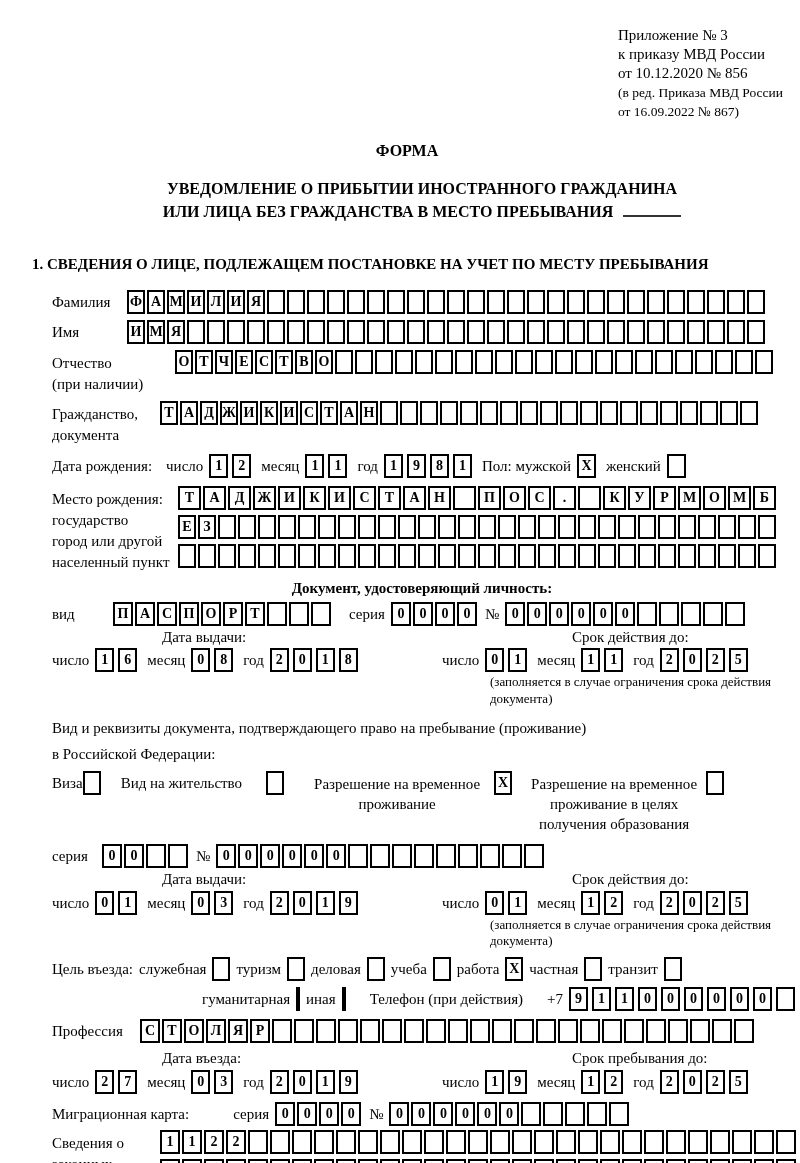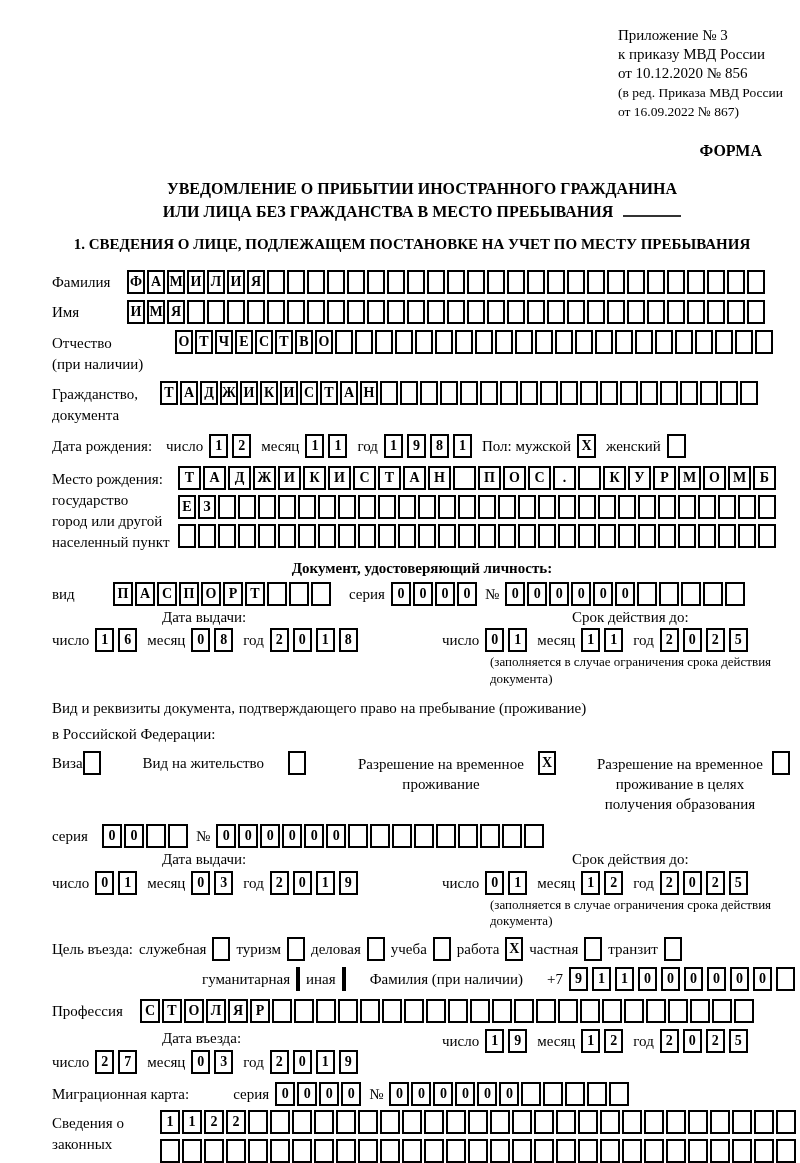--- a/index.html
+++ b/index.html
@@ -14,41 +14,41 @@
   .cell.d{width:19px;margin-right:4px;} 
   .boxes{white-space:nowrap;font-weight:bold;}
 
   .frow{display:flex;align-items:flex-start;margin-bottom:6px;}
   .flabel{flex:0 0 auto;padding-top:3px;}
   .lw1{width:75px;} .lw2{width:123px;} .lw3{width:108px;} .lw4{width:126px;} .lw5{width:61px;}
   .stack div{line-height:21px;}
 
   .refblock{margin-left:566px;line-height:19px;}
   .refblock .small{font-size:13.5px;}
-  .forma{text-align:right;padding-right:30px;font-weight:bold;margin-top:20px;font-size:16px;}
+  .forma{text-align:center;padding-right:30px;font-weight:bold;margin-top:20px;font-size:16px;}
   .title{text-align:center;font-weight:bold;font-size:16px;margin-top:16px;line-height:23px;}
   .blank-line{display:inline-block;width:58px;border-bottom:2px solid #333;height:13px;margin-left:10px;}
-  .sect{font-weight:bold;font-size:15px;text-align:center;margin:12px 0 16px -20px;white-space:nowrap;}
+  .sect{font-weight:bold;font-size:15px;margin:32px 0 16px -20px;white-space:nowrap;}
 
   .inline{display:flex;align-items:flex-start;flex-wrap:nowrap;}
   .inline > *{margin-right:6px;}
   .lab{padding-top:3px;white-space:nowrap;}
 
   .center-bold{text-align:center;font-weight:bold;margin:6px 0 4px 0;font-family:Liberation Serif, serif;}
 
   .dpair{display:flex;margin:2px 0 2px 0;}
   .dcol-l{width:390px;flex:0 0 auto;}
   .dcol-r{flex:1;}
   .dhead{margin-left:110px;margin-bottom:2px;}
   .dhead2{margin-left:130px;margin-bottom:2px;}
   .caption{font-size:13px;margin-left:48px;margin-top:2px;}
 
   .para{margin:8px 0 2px 0;line-height:26px;}
 
-  .optrow{display:flex;margin:4px 0 10px 0;justify-content:space-between;}
+  .optrow{display:flex;margin:4px 0 10px 0;}
   .opt{display:flex;align-items:flex-start;}
   .opt .olab{padding-top:3px;}
   .opt .ctr{text-align:center;line-height:20px;padding-top:3px;}
   .reps{display:flex;margin-top:4px;}
   .reps .boxcol .boxes{display:block;margin-bottom:5px;}
   .purpose2{margin-left:150px;margin-top:6px;}
   .mt8{margin-top:8px;}
 </style>
 </head>
 <body>
@@ -235,21 +235,21 @@
     <span class="cell boxes"></span>
     <span class="lab">транзит</span>
     <span class="cell boxes"></span>
   </div>
 
   <div class="inline purpose2">
     <span class="lab">гуманитарная</span>
     <span class="cell boxes"></span>
     <span class="lab">иная</span>
     <span class="cell boxes"></span>
-    <span class="lab" style="margin-left:18px">Фамилия (при наличии)</span>
+    <span class="lab" style="margin-left:18px">Телефон (при действия)</span>
     <span class="lab" style="margin-left:18px">+7</span>
     <span class="boxes"><span class="cell d">9</span><span class="cell d">1</span><span class="cell d">1</span><span class="cell d">0</span><span class="cell d">0</span><span class="cell d">0</span><span class="cell d">0</span><span class="cell d">0</span><span class="cell d">0</span><span class="cell d"></span></span>
   </div>
 
   <div class="frow mt8">
     <div class="flabel lw1" style="width:88px">Профессия</div>
     <div class="boxes"><span class="cell s">С</span><span class="cell s">Т</span><span class="cell s">О</span><span class="cell s">Л</span><span class="cell s">Я</span><span class="cell s">Р</span><span class="cell s"></span><span class="cell s"></span><span class="cell s"></span><span class="cell s"></span><span class="cell s"></span><span class="cell s"></span><span class="cell s"></span><span class="cell s"></span><span class="cell s"></span><span class="cell s"></span><span class="cell s"></span><span class="cell s"></span><span class="cell s"></span><span class="cell s"></span><span class="cell s"></span><span class="cell s"></span><span class="cell s"></span><span class="cell s"></span><span class="cell s"></span><span class="cell s"></span><span class="cell s"></span><span class="cell s"></span></div>
   </div>
 
   <div class="dpair">
@@ -258,20 +258,21 @@
       <div class="inline">
         <span class="lab">число</span>
         <span class="boxes"><span class="cell d">2</span><span class="cell d">7</span></span>
         <span class="lab">месяц</span>
         <span class="boxes"><span class="cell d">0</span><span class="cell d">3</span></span>
         <span class="lab">год</span>
         <span class="boxes"><span class="cell d">2</span><span class="cell d">0</span><span class="cell d">1</span><span class="cell d">9</span></span>
       </div>
     </div>
     <div class="dcol-r">
+      <div class="dhead2">Срок пребывания до:</div>
       <div class="inline">
         <span class="lab">число</span>
         <span class="boxes"><span class="cell d">1</span><span class="cell d">9</span></span>
         <span class="lab">месяц</span>
         <span class="boxes"><span class="cell d">1</span><span class="cell d">2</span></span>
         <span class="lab">год</span>
         <span class="boxes"><span class="cell d">2</span><span class="cell d">0</span><span class="cell d">2</span><span class="cell d">5</span></span>
       </div>
     </div>
   </div>

